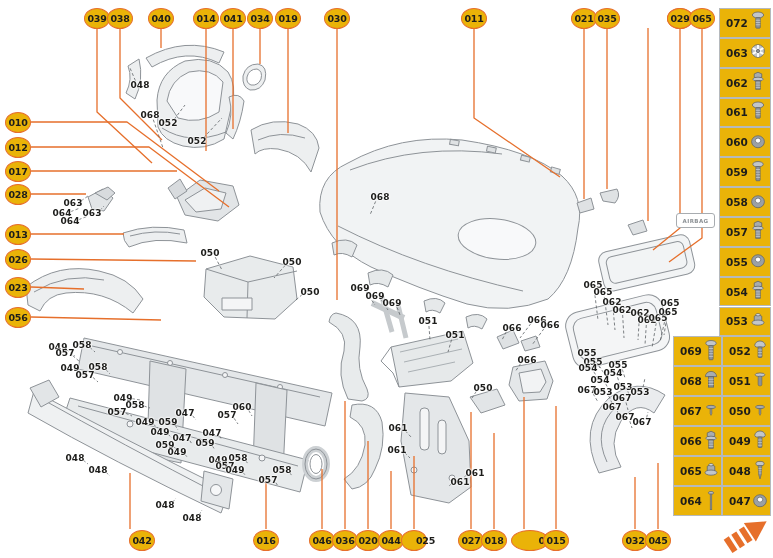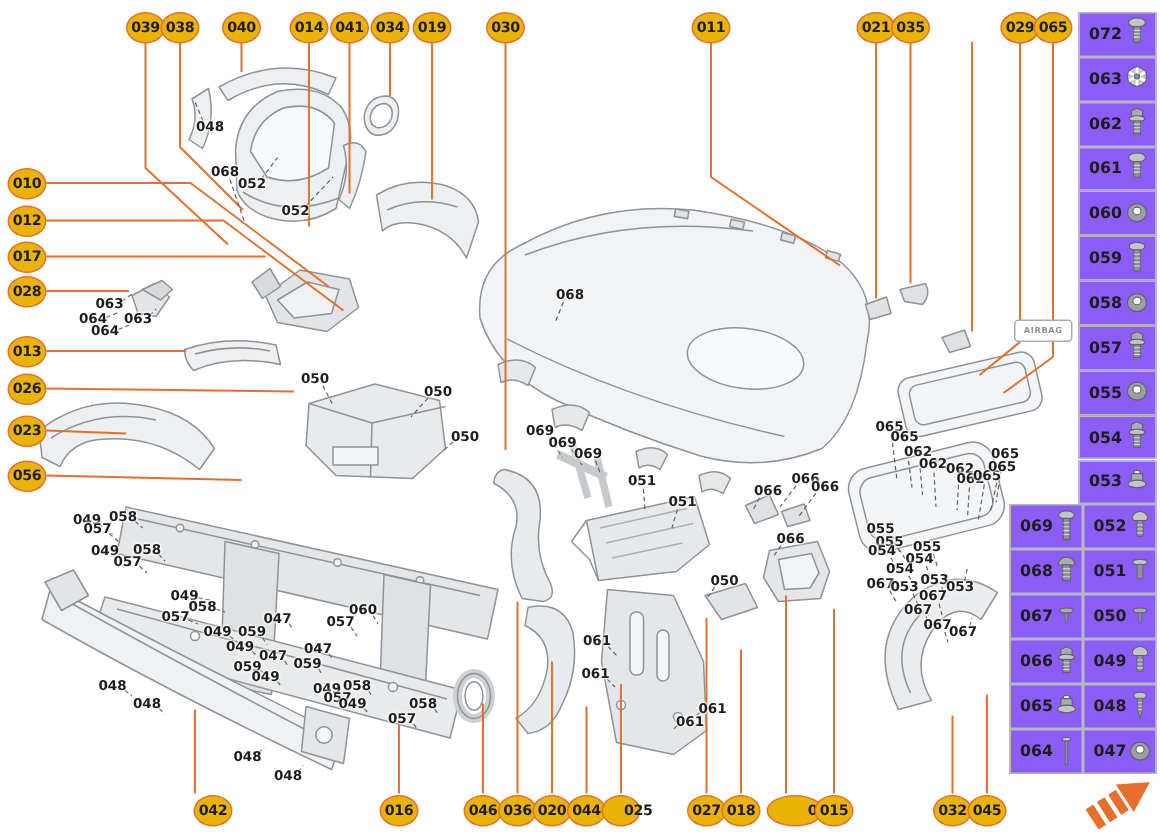--- a/index.html
+++ b/index.html
@@ -7,21 +7,21 @@
          font-family:"DejaVu Sans","Liberation Sans",sans-serif;}
   svg.layer{position:absolute;left:0;top:0;width:773px;height:558px;}
   #parts-layer{z-index:1;}
   #leader-layer{z-index:3;}
   .callout{position:absolute;width:26px;height:21px;border:1.6px solid #e66f2b;border-radius:50%;
            background:#eab308;color:#1d1d1b;font-size:9.5px;font-weight:bold;letter-spacing:-0.3px;
            display:flex;align-items:center;justify-content:center;z-index:5;box-sizing:border-box;}
   .plabel{position:absolute;transform:translate(-50%,-50%);font-size:9px;font-weight:bold;color:#1d1d1b;
           z-index:4;white-space:nowrap;
           text-shadow:0 0 2px #fff,0 0 2px #fff,0 0 3px #fff,0 0 1px #fff;}
-  .cell{position:absolute;background:#8b5cf6;border:1px solid #b5b9bd;box-sizing:border-box;z-index:6;
+  .cell{position:absolute;background:#eab308;border:1px solid #b5b9bd;box-sizing:border-box;z-index:6;
         display:flex;align-items:center;justify-content:space-between;padding:0 3px 0 6px;}
   .cell .num{font-size:10.5px;font-weight:bold;color:#1d1d1b;}
   .cell svg.ficon{width:18px;height:25px;flex:0 0 auto;}
   #airbag-tag{position:absolute;left:676px;top:213px;width:37px;height:13px;border:1px solid #a8acb0;
         border-radius:3px;color:#8d9296;font-size:5.5px;font-weight:bold;letter-spacing:0.4px;
         display:flex;align-items:center;justify-content:center;background:#fff;z-index:4;}
   #nav-arrow{position:absolute;left:716px;top:512px;width:56px;height:44px;z-index:6;}
   .leader{fill:none;stroke:#e66f2b;stroke-width:1.3px;stroke-linejoin:round;}
   .dashlead{stroke:#5d6266;stroke-width:0.8px;stroke-dasharray:3 2.2;}
 </style>

